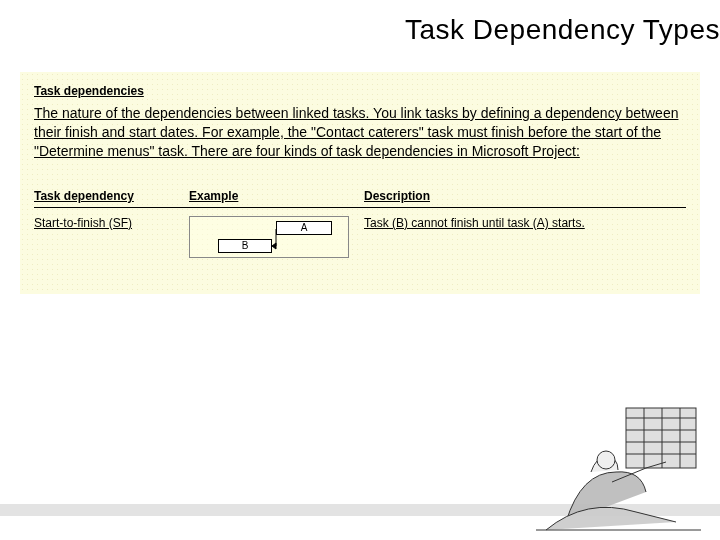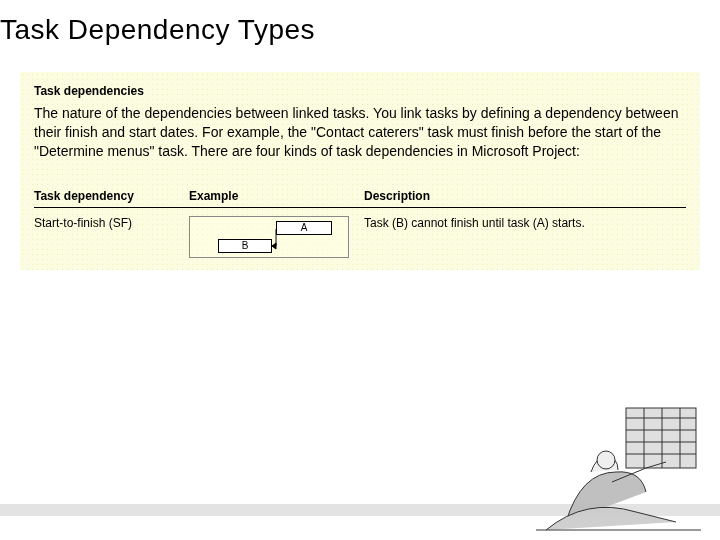--- a/index.html
+++ b/index.html
@@ -8,32 +8,33 @@
     width: 720px;
     height: 540px;
     background: #fff;
     font-family: Arial, Helvetica, sans-serif;
     font-size: 12px;
     color: #000;
     position: relative;
     overflow: hidden;
   }
   .slide-title {
-    text-align: left;
+    text-align: right;
     font-size: 28px;
     font-weight: 400;
     margin: 14px 0 26px 0;
     letter-spacing: 0.5px;
   }
   .panel {
     margin: 0 20px 0 20px;
     background: #fcfce0;
     background-image: radial-gradient(rgba(190,180,90,0.22) 0.6px, transparent 0.6px);
     background-size: 5px 5px;
-    padding: 12px 14px 6px 14px;
+    padding: 12px 14px 30px 14px;
+    text-decoration: underline;
   }
   .panel-heading {
     font-weight: 700;
     font-size: 12px;
     margin-bottom: 6px;
   }
   .panel-intro {
     font-size: 14px;
     line-height: 1.35;
     margin-bottom: 24px;

